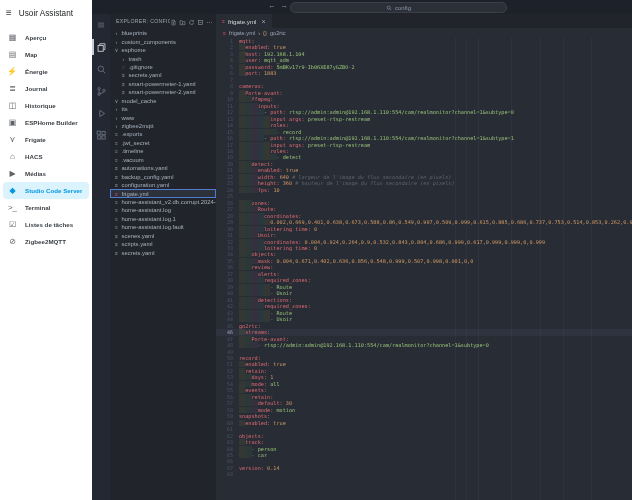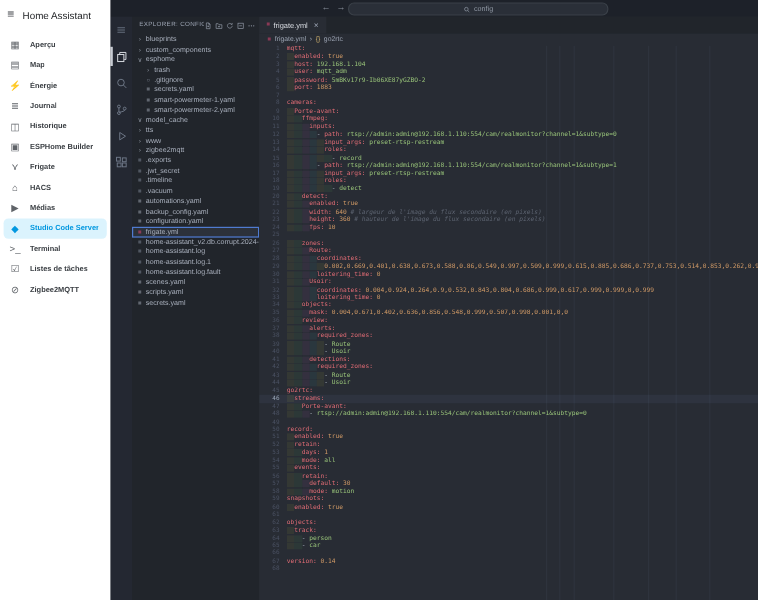--- a/index.html
+++ b/index.html
@@ -65,21 +65,21 @@
   .i1{background:rgba(127,255,127,.06);}
   .i2{background:rgba(255,127,255,.06);}
   .i3{background:rgba(79,236,236,.06);}
 </style>
 </head>
 <body>
 
 <div id="ha-sidebar">
   <div class="ha-header">
     <span class="ha-burger">≡</span>
-    <span class="ha-title">Home Assistant</span>
+    <span class="ha-title">Usoir Assistant</span>
   </div>
   <div class="ha-menu">
       <div class="ha-item">
         <span class="ha-icon">▦</span>
         <span class="ha-label">Aperçu</span>
       </div>
       <div class="ha-item">
         <span class="ha-icon">▤</span>
         <span class="ha-label">Map</span>
       </div>

